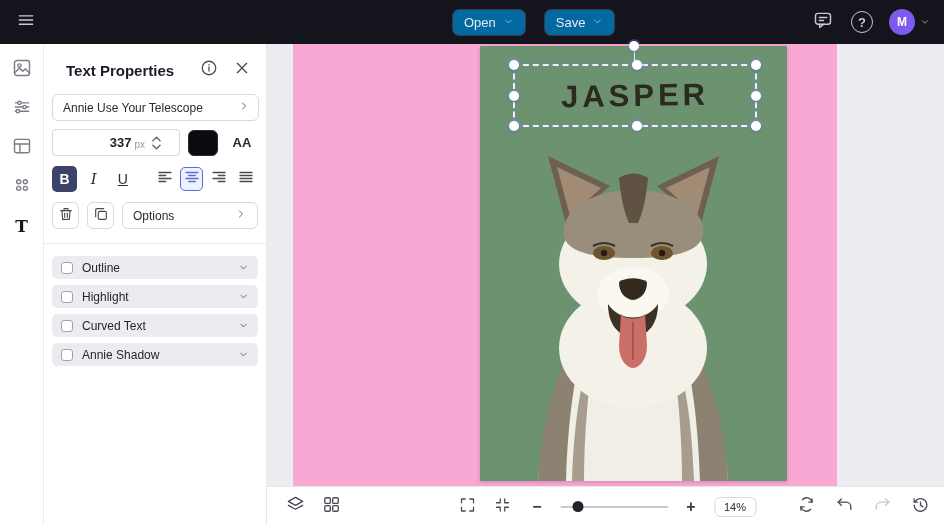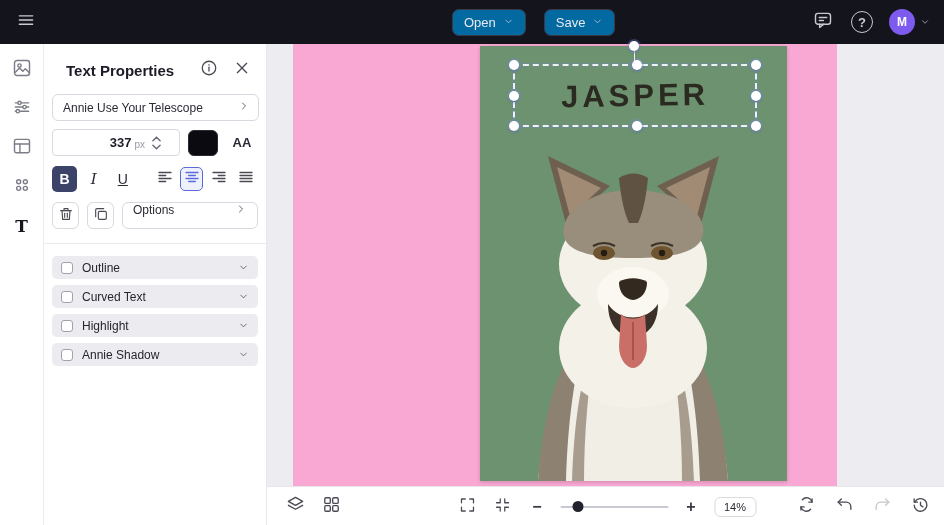--- a/index.html
+++ b/index.html
@@ -39,21 +39,21 @@
   .format-row { margin:10px 8px 0; display:flex; align-items:center; gap:4px; }
   .fmt { width:26px; height:26px; border-radius:5px; display:flex; align-items:center; justify-content:center; font-size:14px; color:#2a2a35; }
   .fmt-bold { background:#3b4368; color:#fff; font-weight:700; }
   .fmt-italic { font-style:italic; font-family:"DejaVu Serif",serif; font-size:15px; }
   .fmt-under { text-decoration:underline; }
   .fmt-gap { width:10px; }
   .align-btn { width:24px; height:24px; border-radius:5px; display:flex; align-items:center; justify-content:center; border:1.5px solid transparent; }
   .align-active { border-color:#5b6bd5; background:#eef1ff; }
   .action-row { margin:10px 8px 0; display:flex; gap:8px; align-items:center; }
   .sq-btn { width:27px; height:27px; border:1px solid #d8d8e0; border-radius:6px; display:flex; align-items:center; justify-content:center; }
-  .options-btn { flex:1; height:27px; border:1px solid #d8d8e0; border-radius:6px; display:flex; align-items:flex-start; padding:0 10px; font-size:12px; color:#2a2a35; }
+  .options-btn { flex:1; height:27px; border:1px solid #d8d8e0; border-radius:6px; display:flex; align-items:center; padding:0 10px; font-size:12px; color:#2a2a35; }
   .options-btn .lbl { flex:1; text-align:left; }
   .panel-divider { height:1px; background:#e9e9ee; margin:14px 0 12px; }
   .sections { margin:0 8px; }
   .sec-row { height:23px; background:#ebebf0; border-radius:5px; display:flex; align-items:center; padding:0 9px; margin-bottom:6px; }
   .cb { width:12px; height:12px; background:#fff; border:1px solid #a2a2ae; border-radius:3px; margin-right:9px; flex:none; }
   .sec-lbl { flex:1; font-size:12px; color:#26262f; }
 
   
   .main { position:absolute; left:267px; top:44px; width:544px; height:442px; background:#f9a8d4;margin-left:26px; }
   .canvas { position:absolute; left:187px; top:2px; width:307px; height:435px; background:#6d9270; box-shadow:0 1px 4px rgba(0,0,0,.18); }
@@ -357,28 +357,28 @@
     <div class="sections">
       <div class="sec-row">
         <span class="cb"></span>
         <span class="sec-lbl">Outline</span>
         <span><svg width="11" height="11" viewBox="0 0 24 24">
               <path class="ic" d="M6 9l6 6 6-6"></path>
             </svg></span>
       </div>
       <div class="sec-row">
         <span class="cb"></span>
-        <span class="sec-lbl">Curved Text</span>
+        <span class="sec-lbl">Highlight</span>
         <span><svg width="11" height="11" viewBox="0 0 24 24">
               <path class="ic" d="M6 9l6 6 6-6"></path>
             </svg></span>
       </div>
       <div class="sec-row">
         <span class="cb"></span>
-        <span class="sec-lbl">Highlight</span>
+        <span class="sec-lbl">Curved Text</span>
         <span><svg width="11" height="11" viewBox="0 0 24 24">
               <path class="ic" d="M6 9l6 6 6-6"></path>
             </svg></span>
       </div>
       <div class="sec-row">
         <span class="cb"></span>
         <span class="sec-lbl">Annie Shadow</span>
         <span><svg width="11" height="11" viewBox="0 0 24 24">
               <path class="ic" d="M6 9l6 6 6-6"></path>
             </svg></span>

